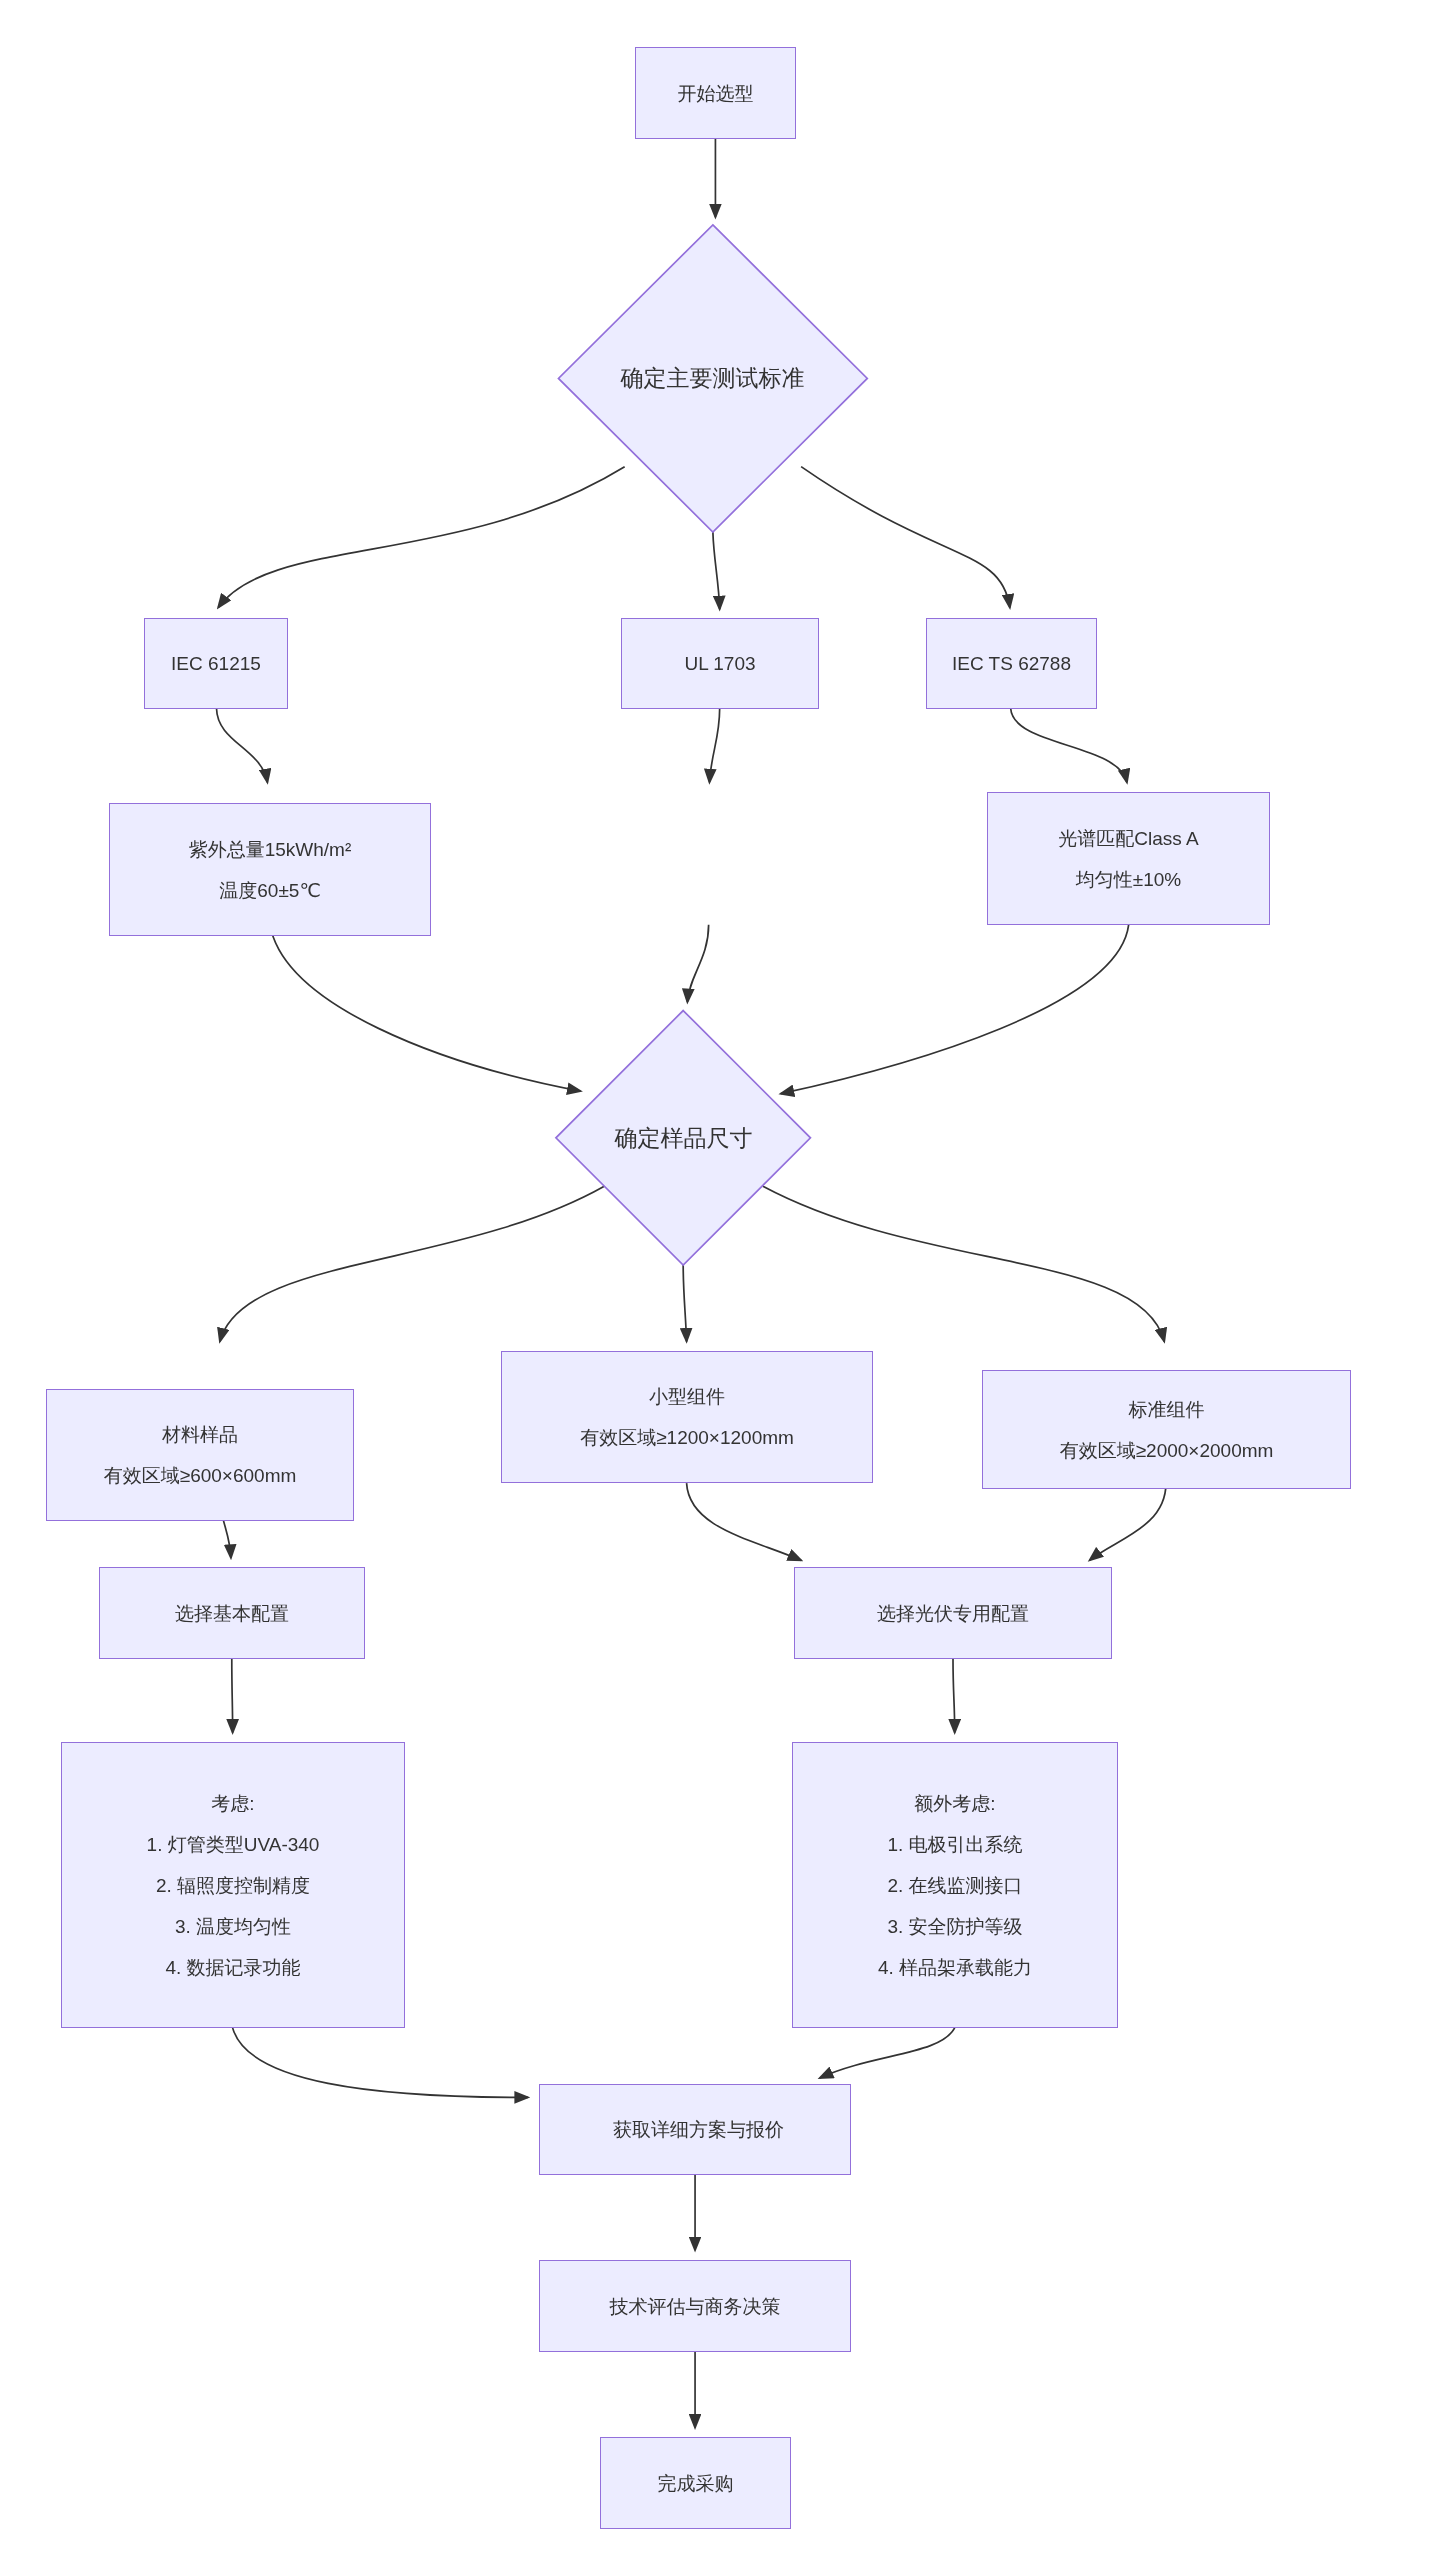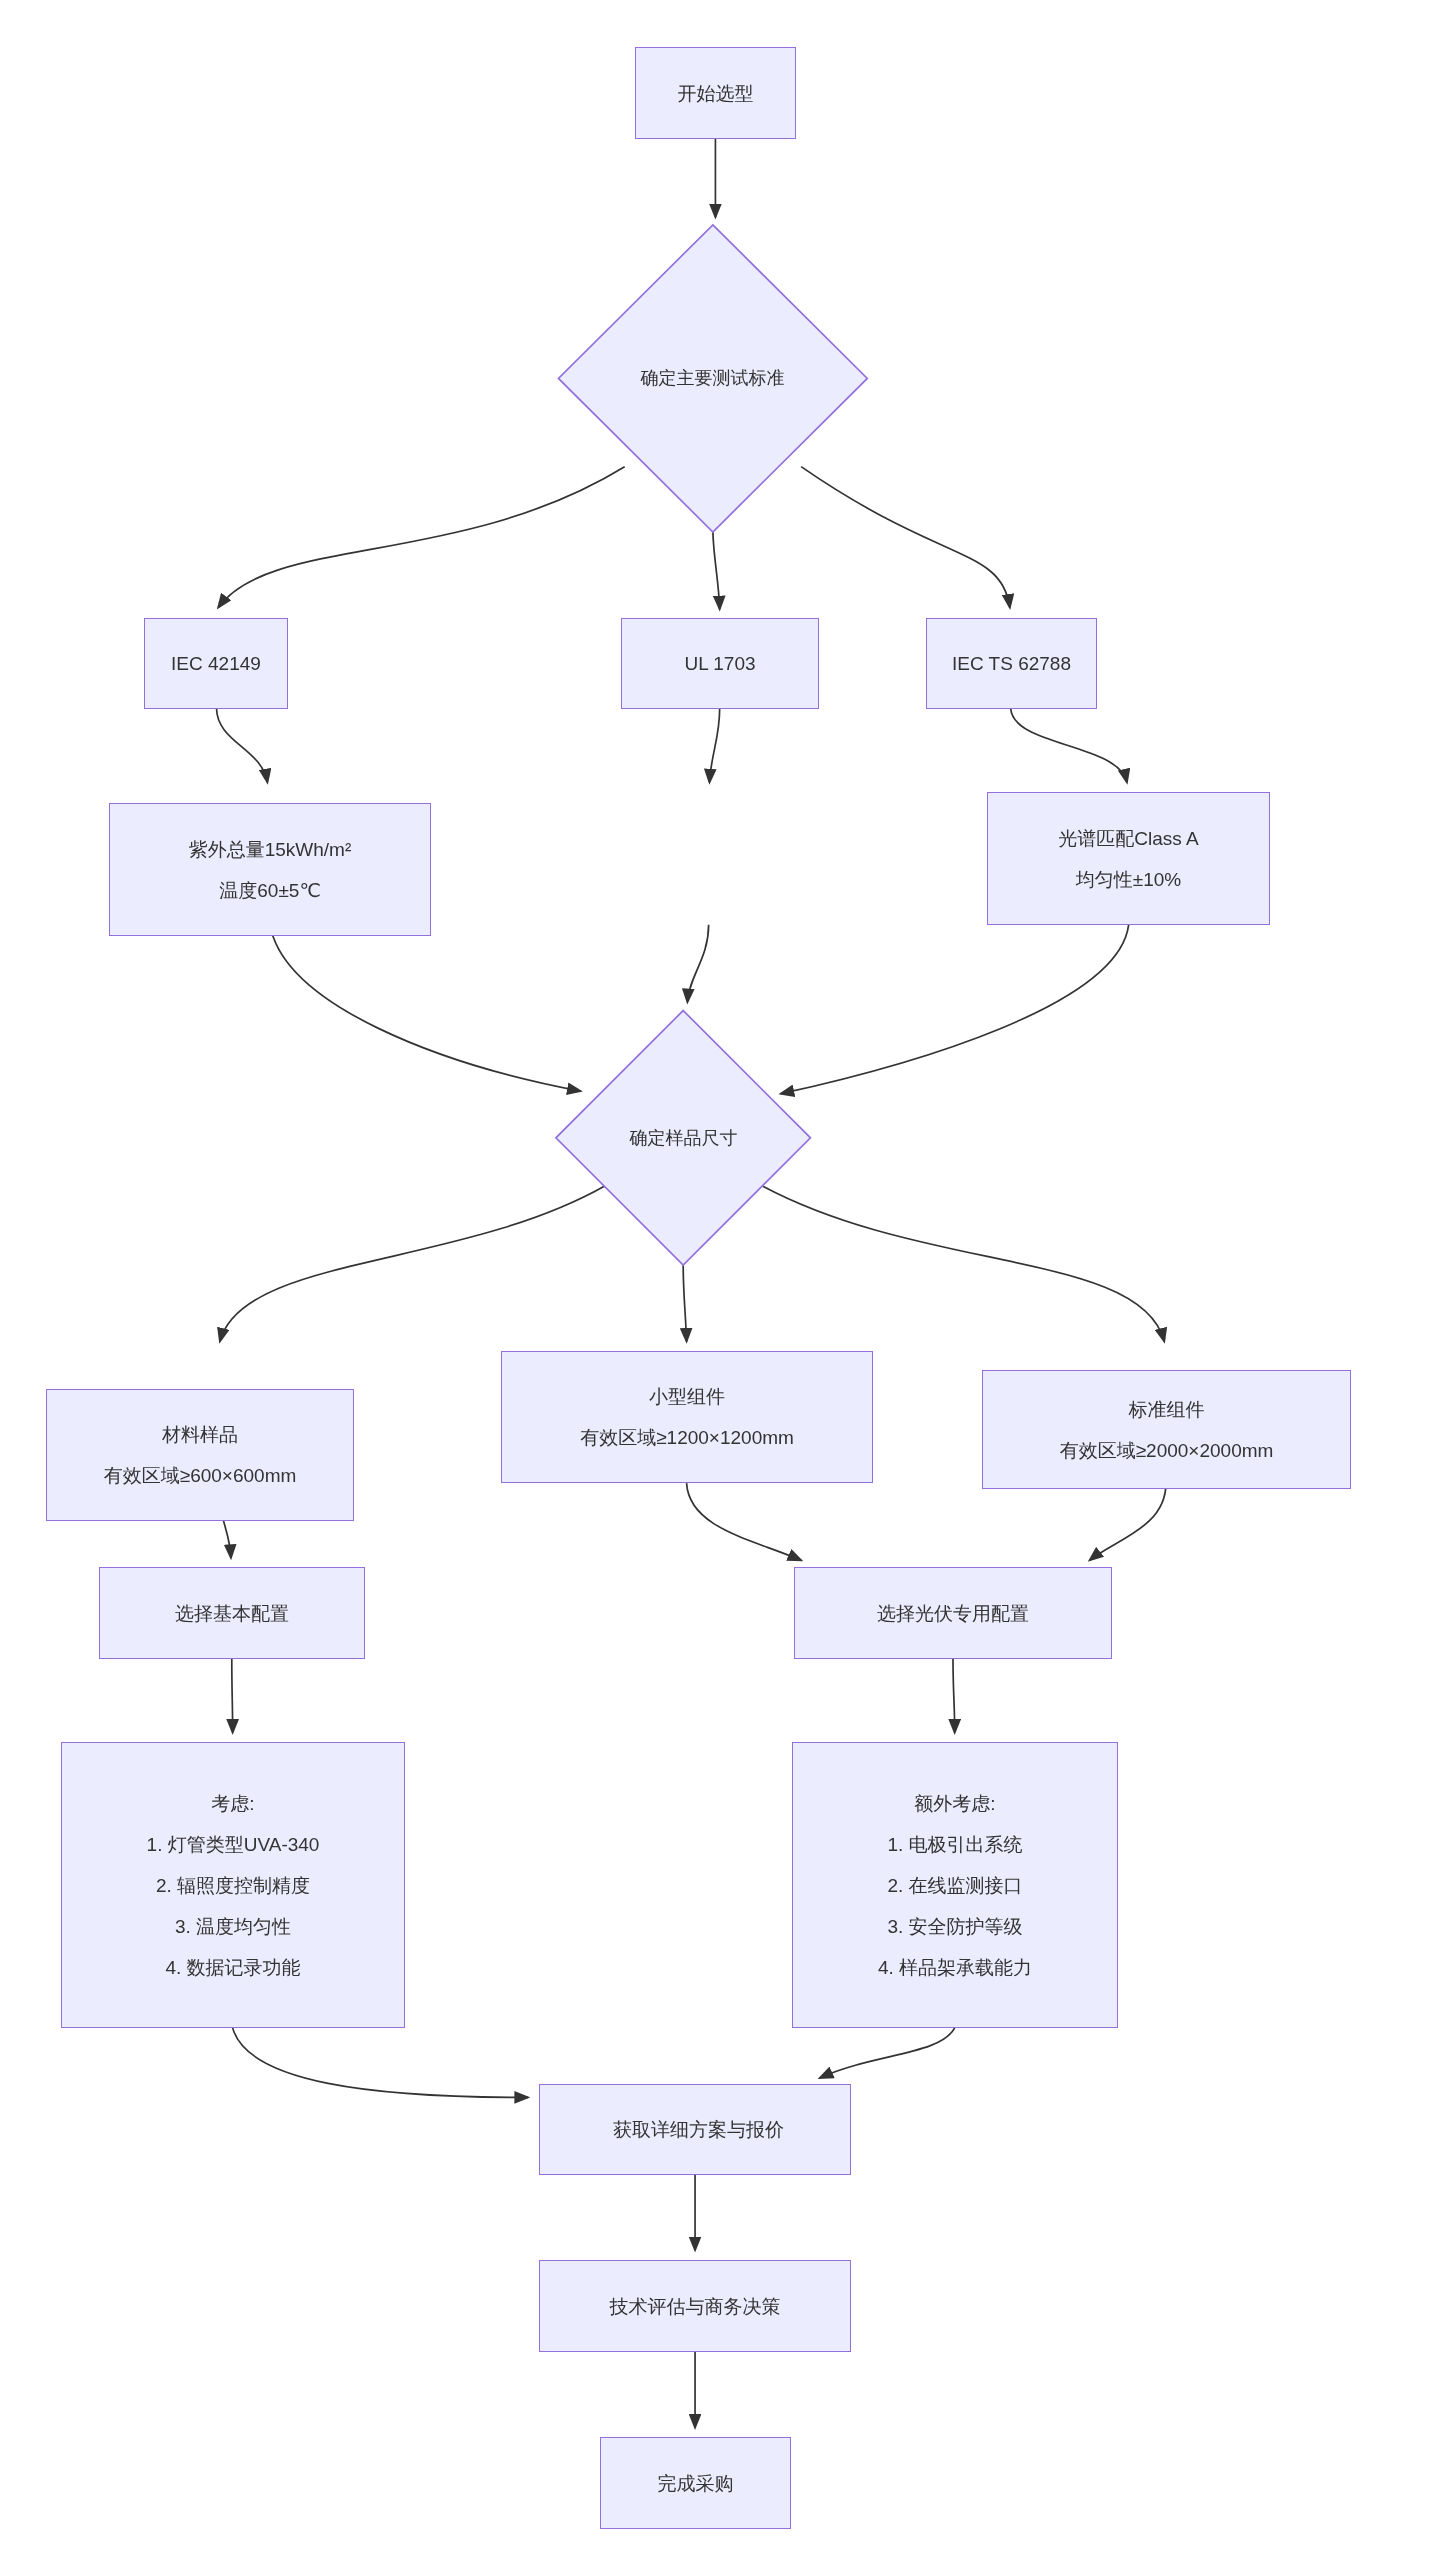--- a/index.html
+++ b/index.html
@@ -10,21 +10,21 @@
   .diamond{fill:var(--node_fill,#ECECFF);stroke:var(--node_border,#9370DB);stroke-width:2px;}
   .node{
     position:absolute;box-sizing:border-box;
     background:var(--node_fill,#ECECFF);
     border:1.7px solid var(--node_border,#9370DB);
     display:flex;flex-direction:column;align-items:center;justify-content:center;
     text-align:center;font-size:19px;line-height:41px;color:var(--text,#333);
   }
   .diamond-label{
     position:absolute;display:flex;align-items:center;justify-content:center;
-    text-align:left;font-size:18px;color:var(--text,#333);
+    text-align:left;font-size:23px;color:var(--text,#333);
   }
   .node .line{display:block;}
 </style>
 </head>
 <body>
 
 <div id="canvas">
 
   <svg id="edge-layer" width="1430" height="2576" viewBox="0 0 1685 3036" xmlns="http://www.w3.org/2000/svg">
     <defs>
@@ -61,21 +61,21 @@
   </svg>
 
   <div class="diamond-label" style="left:585px;top:361px;width:255px;height:34px;">确定主要测试标准</div>
   <div class="diamond-label" style="left:590px;top:1121px;width:187px;height:34px;">确定样品尺寸</div>
 
   <div class="node" style="left:635px;top:47px;width:161px;height:92px;">
     <span class="line">开始选型</span>
   </div>
 
   <div class="node" style="left:144px;top:618px;width:144px;height:91px;">
-    <span class="line">IEC 42149</span>
+    <span class="line">IEC 61215</span>
   </div>
 
   <div class="node" style="left:621px;top:618px;width:198px;height:91px;">
     <span class="line">UL 1703</span>
   </div>
 
   <div class="node" style="left:926px;top:618px;width:171px;height:91px;">
     <span class="line">IEC TS 62788</span>
   </div>
 

